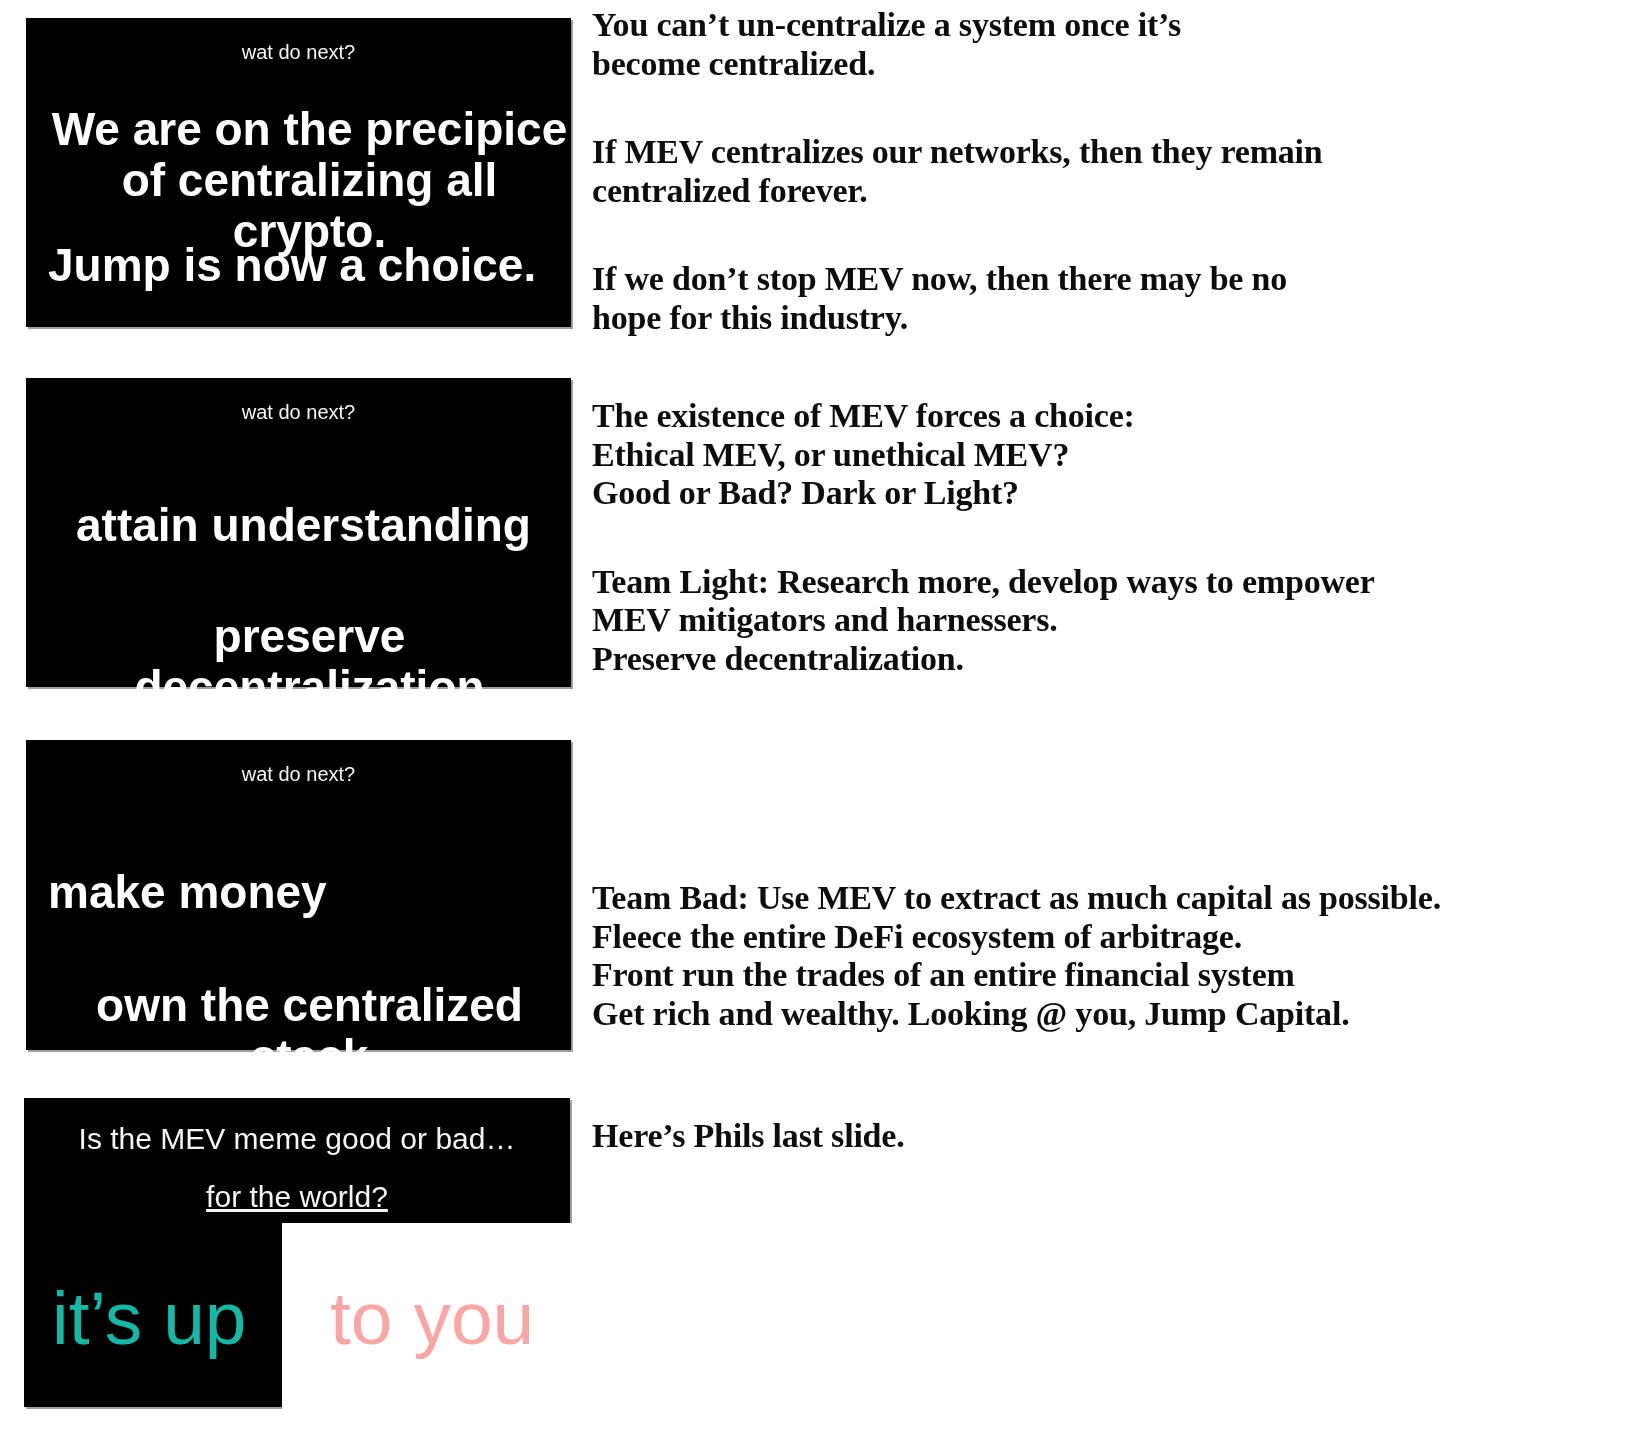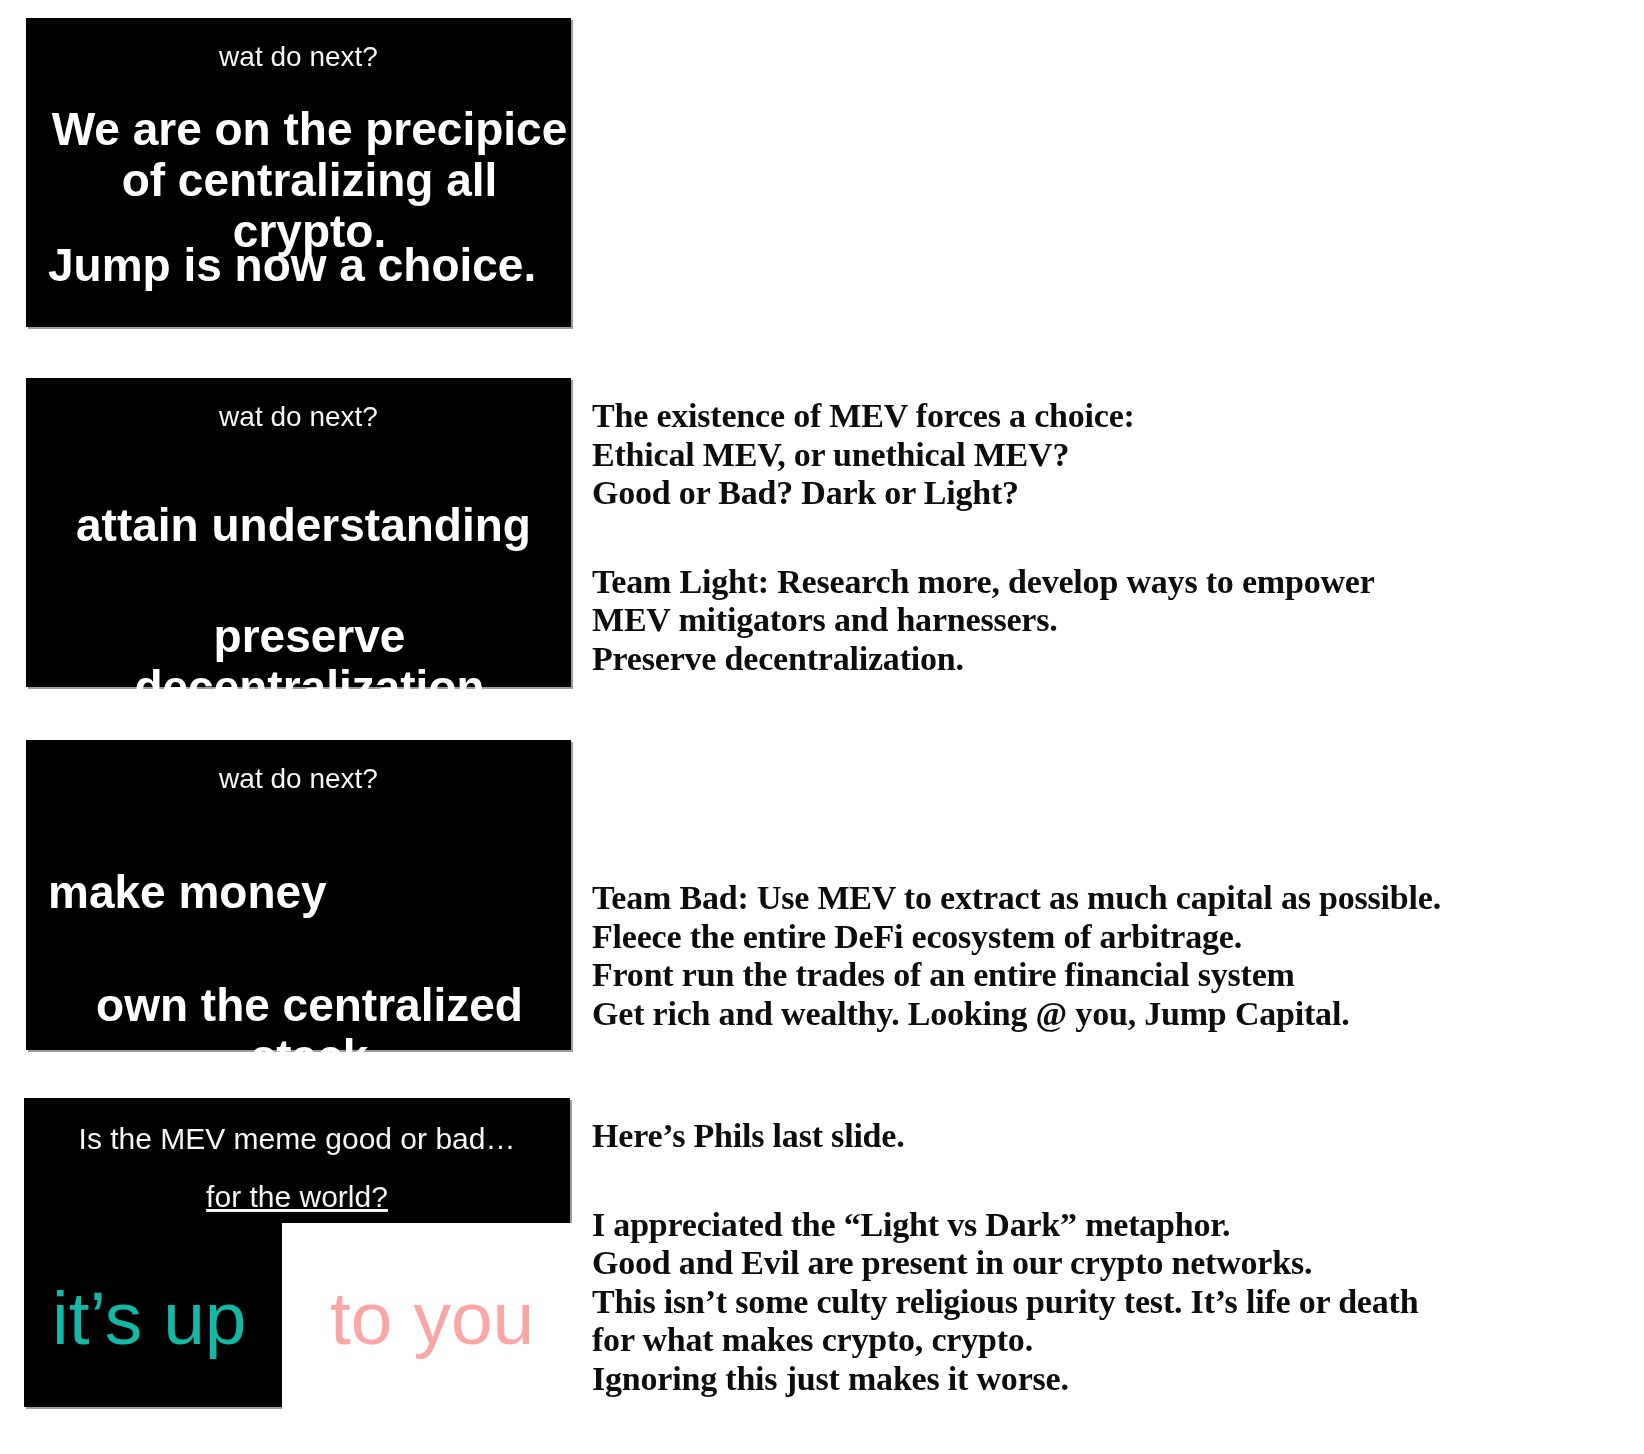--- a/index.html
+++ b/index.html
@@ -16,21 +16,21 @@
   .slide{
     position:absolute;
     background:#000000;
     box-shadow:2px 2px 0 #9e9e9e;
     color:#ffffff;
   }
   .slide-title{
     position:absolute;
     left:0; right:0;
     text-align:center;
-    font-size:28px;
+    font-size:20px;
     font-weight:400;
     color:#f5f5f5;
     line-height:1.2;
     white-space:pre-line;
   }
   .slide-title.big4{font-size:30px;}
   .slide-line{
     position:absolute;
     left:22px;
     font-size:46px;
@@ -79,20 +79,28 @@
 
 <div class="page">
 
   <div class="slide" style="left:26px; top:18px; width:545px; height:309px;">
     <div class="slide-title" style="top:22px;">wat do next?</div>
     <div class="slide-line" style="top:86px;">We are on the precipice
 of centralizing all crypto.</div>
     <div class="slide-line" style="top:222px;">Jump is now a choice.</div>
   </div>
 
+  <div class="note" style="top:6px;">
+    <p>You can’t un-centralize a system once it’s
+become centralized.</p>
+    <p>If MEV centralizes our networks, then they remain
+centralized forever.</p>
+    <p>If we don’t stop MEV now, then there may be no
+hope for this industry.</p>
+  </div>
 
   <div class="slide" style="left:26px; top:378px; width:545px; height:309px;">
     <div class="slide-title" style="top:22px;">wat do next?</div>
     <div class="slide-line" style="top:122px;margin-left:28px;">attain understanding</div>
     <div class="slide-line" style="top:233px;">preserve decentralization</div>
   </div>
 
   <div class="note" style="top:397px;">
     <p>The existence of MEV forces a choice:
 Ethical MEV, or unethical MEV?
@@ -118,20 +126,15 @@
   <div class="slide" style="left:24px; top:1098px; width:546px; height:309px;">
     <div class="slide-title big4" style="top:23px;">Is the MEV meme good or bad…</div>
     <div class="slide-title big4" style="top:81px;text-decoration:underline;">for the world?</div>
     <div class="cutout"></div>
     <div class="big-word big-left">it’s up</div>
     <div class="big-word big-right">to you</div>
   </div>
 
   <div class="note" style="top:1117px;">
     <p>Here’s Phils last slide.</p>
-    <p>I appreciated the “Light vs Dark” metaphor.
-Good and Evil are present in our crypto networks.
-This isn’t some culty religious purity test. It’s life or death
-for what makes crypto, crypto.
-Ignoring this just makes it worse.</p>
   </div>
 
 </div>
 
 </body></html>

